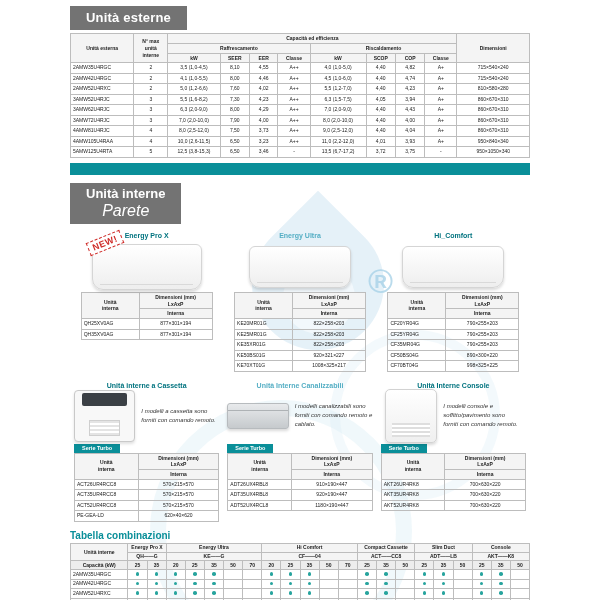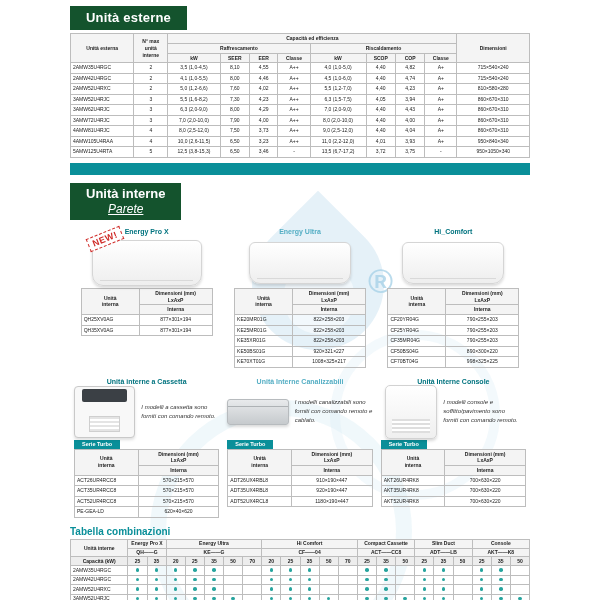--- a/index.html
+++ b/index.html
@@ -14,25 +14,25 @@
   .wm-drop-core{position:absolute;left:283px;top:262px;width:72px;height:72px;border-radius:50%;
            background:#fff;opacity:.5;}
   .wm-reg{position:absolute;left:368px;top:262px;font-size:34px;font-weight:bold;
           color:#a9d3e8;opacity:.8;}
   .wm-ring{position:absolute;left:150px;top:400px;width:230px;height:230px;border-radius:50%;
            border:16px solid #d9edf6;opacity:.4;}
   .wm-ring2{position:absolute;left:330px;top:330px;width:150px;height:150px;border-radius:50%;
            border:10px solid #ddeff7;opacity:.35;}
 
   
-  .banner{background:#14532d;color:#fff;display:inline-block;}
+  .banner{background:#737373;color:#fff;display:inline-block;}
   .banner-external{font-size:13px;font-weight:bold;padding:4px 16px 5px;letter-spacing:.2px;}
   .banner-internal{padding:3px 16px 4px;text-align:center;margin-top:8px;}
   .banner-internal .t{font-size:13px;font-weight:bold;}
-  .banner-internal .s{font-size:12px;font-style:italic;margin-top:1px;text-decoration:underline;}
+  .banner-internal .s{font-size:16px;font-style:italic;margin-top:1px;}
   .teal-bar{height:12px;background:#0a8f99;margin-top:5px;}
 
   
   table{border-collapse:collapse;width:100%;table-layout:fixed;background:transparent;}
   th,td{border:1px solid #bdbdbd;padding:1px 1px;text-align:center;font-size:5px;
         line-height:1.5;overflow:hidden;}
   thead th{background:#f4f4f4;font-weight:bold;white-space:pre-line;line-height:1.35;}
   tbody td{white-space:nowrap;}
 
   .ext{margin-top:3px;}

